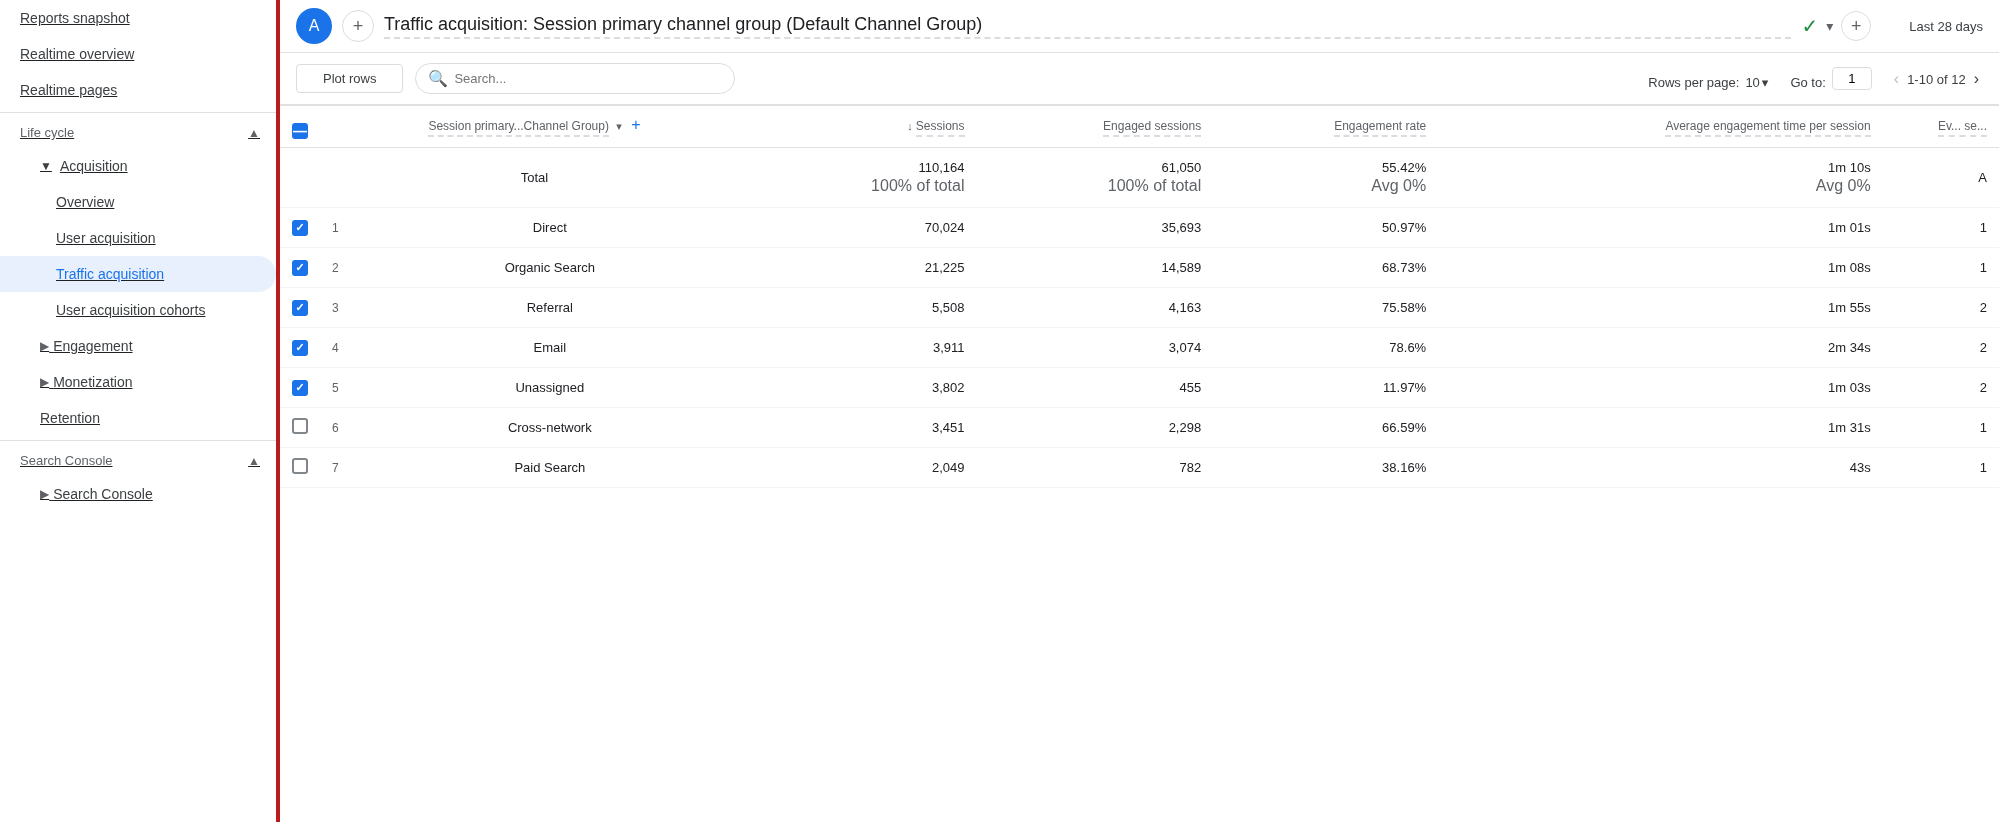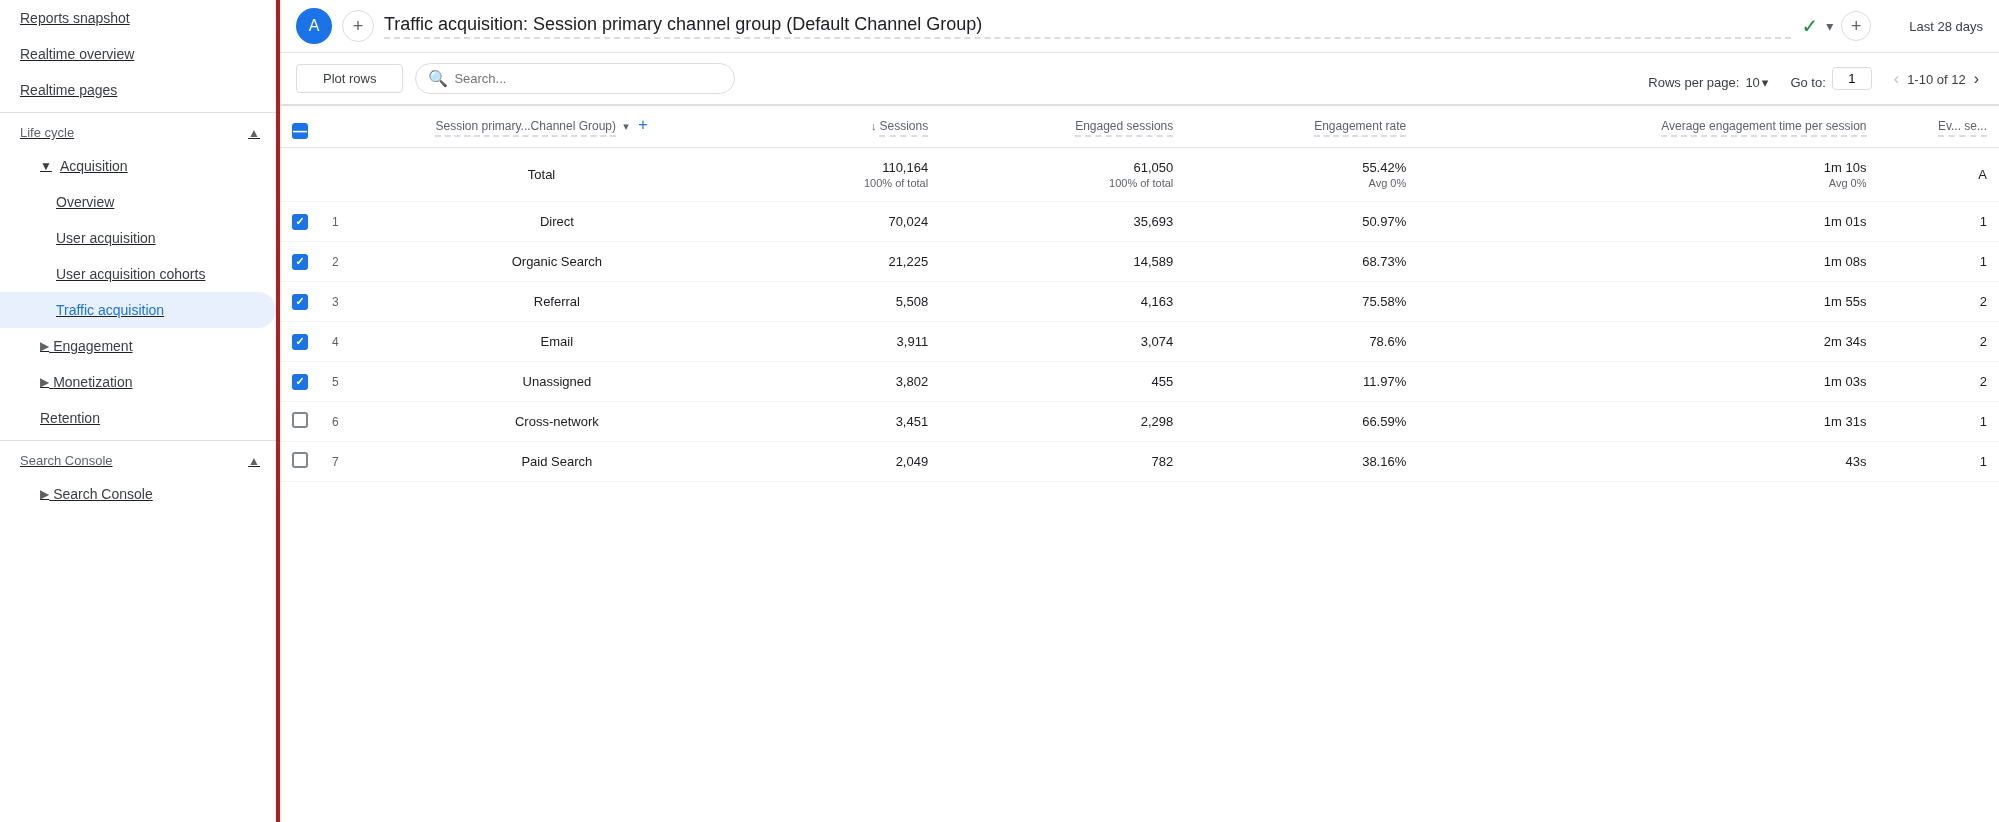--- a/index.html
+++ b/index.html
@@ -210,21 +210,21 @@
     .data-table th .col-header { border-bottom: 2px dashed #dadce0; display: inline-block; padding-bottom: 2px; }
     .data-table th .sort-arrow { font-size: 11px; color: #5f6368; }
     .data-table td {
       padding: 12px 12px;
       text-align: right;
       border-bottom: 1px solid #f1f3f4;
       vertical-align: middle;
     }
     .data-table td.left { text-align: center; }
     .data-table .total-row td { font-weight: 500; background: #fff; }
-    .sub-value { font-size: 11px; color: #5f6368; font-weight: 400; display: block; margin-top: 2px; }
+    .sub-value { font-size: 16px; color: #5f6368; font-weight: 400; display: block; margin-top: 2px; }
 
     
     .checkbox-cell { width: 40px; text-align: center !important; padding: 8px !important; }
     .cb {
       width: 16px; height: 16px;
       border: 2px solid #1a73e8;
       border-radius: 3px;
       background: #1a73e8;
       display: inline-flex; align-items: center; justify-content: center;
       cursor: pointer;
@@ -275,25 +275,25 @@
   <div class="sidebar-item indent1">
     <span class="chevron-icon">▼</span>
     <span>Acquisition</span>
   </div>
   <div class="sidebar-item indent2">
     <span>Overview</span>
   </div>
   <div class="sidebar-item indent2">
     <span>User acquisition</span>
   </div>
+  <div class="sidebar-item indent2 active">
+    <span>Traffic acquisition</span>
+  </div>
   <div class="sidebar-item indent2">
     <span>User acquisition cohorts</span>
-  </div>
-  <div class="sidebar-item indent2 active">
-    <span>Traffic acquisition</span>
   </div>
 
   <div class="sidebar-item indent1">
     <span class="expand-icon">▶</span>&nbsp;
     <span>Engagement</span>
   </div>
   <div class="sidebar-item indent1">
     <span class="expand-icon">▶</span>&nbsp;
     <span>Monetization</span>
   </div>

